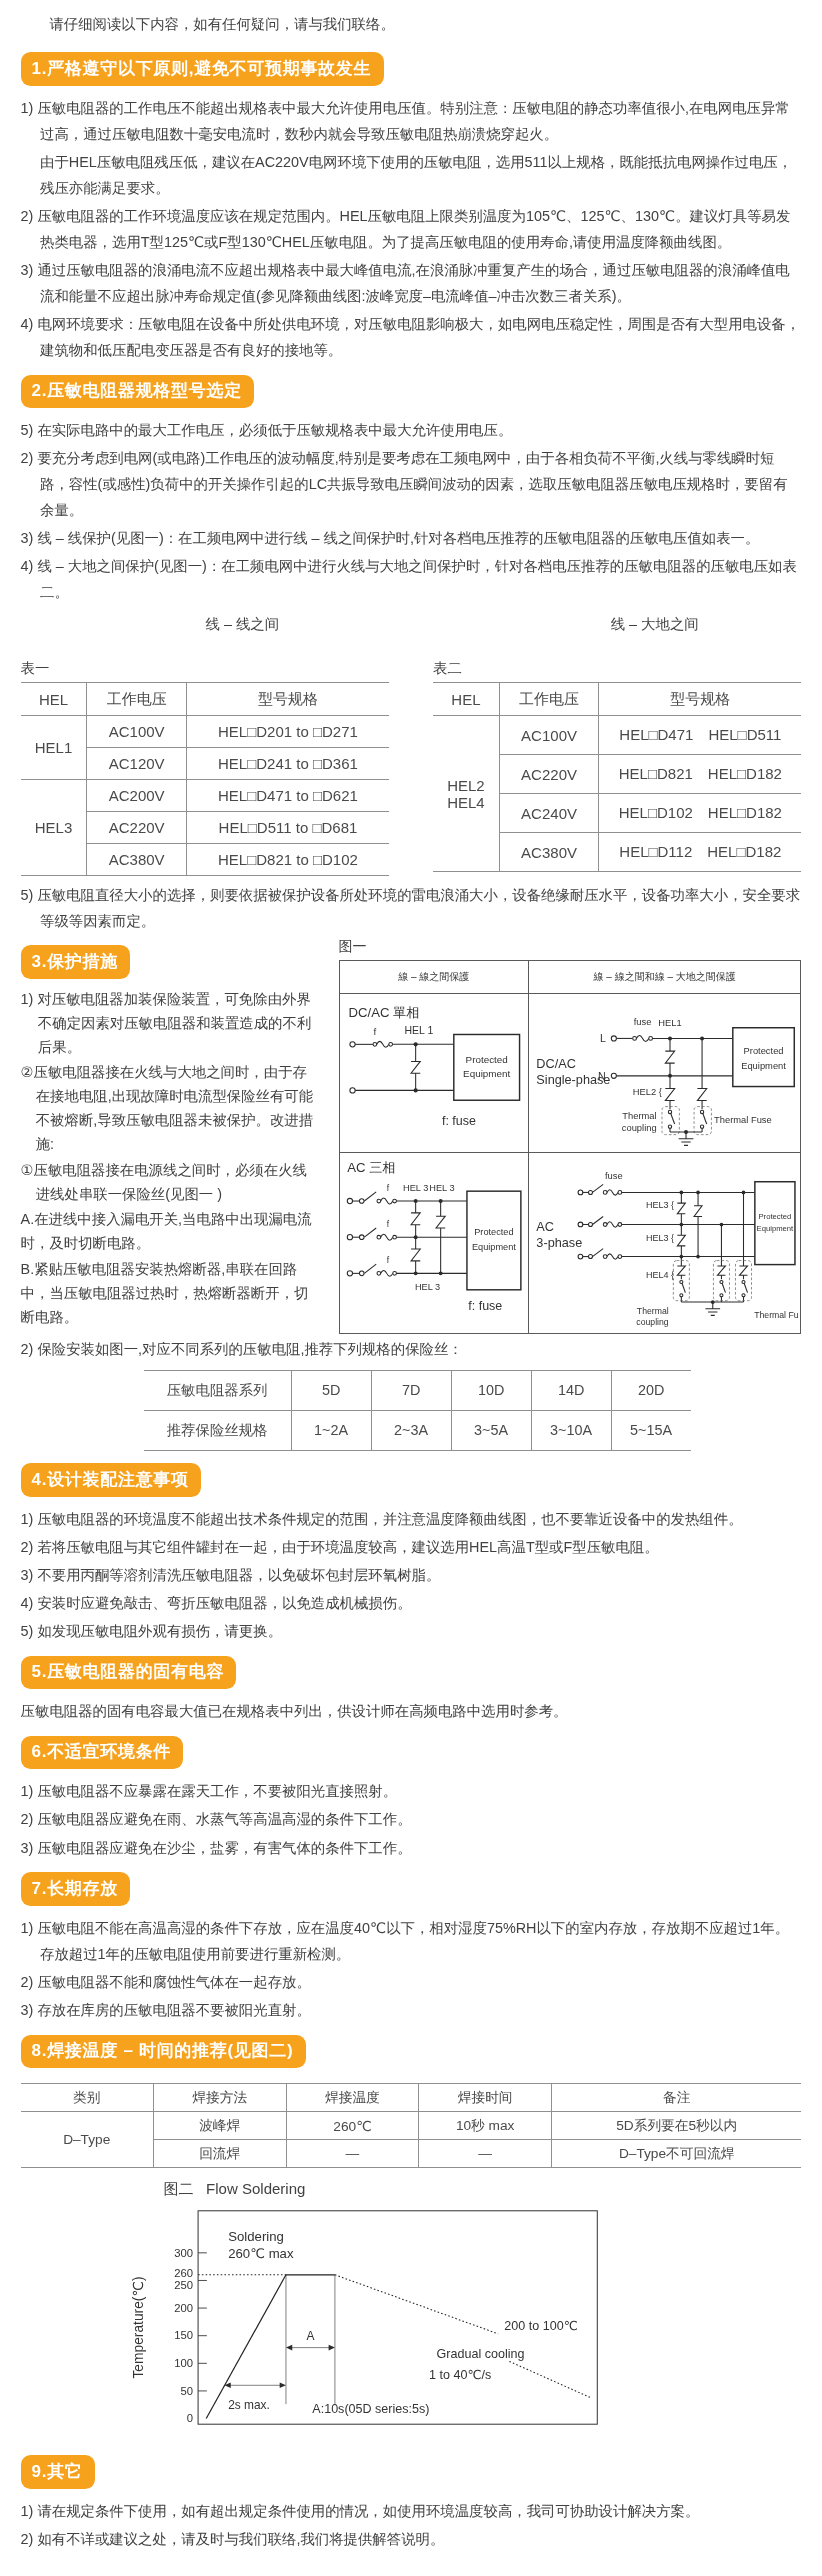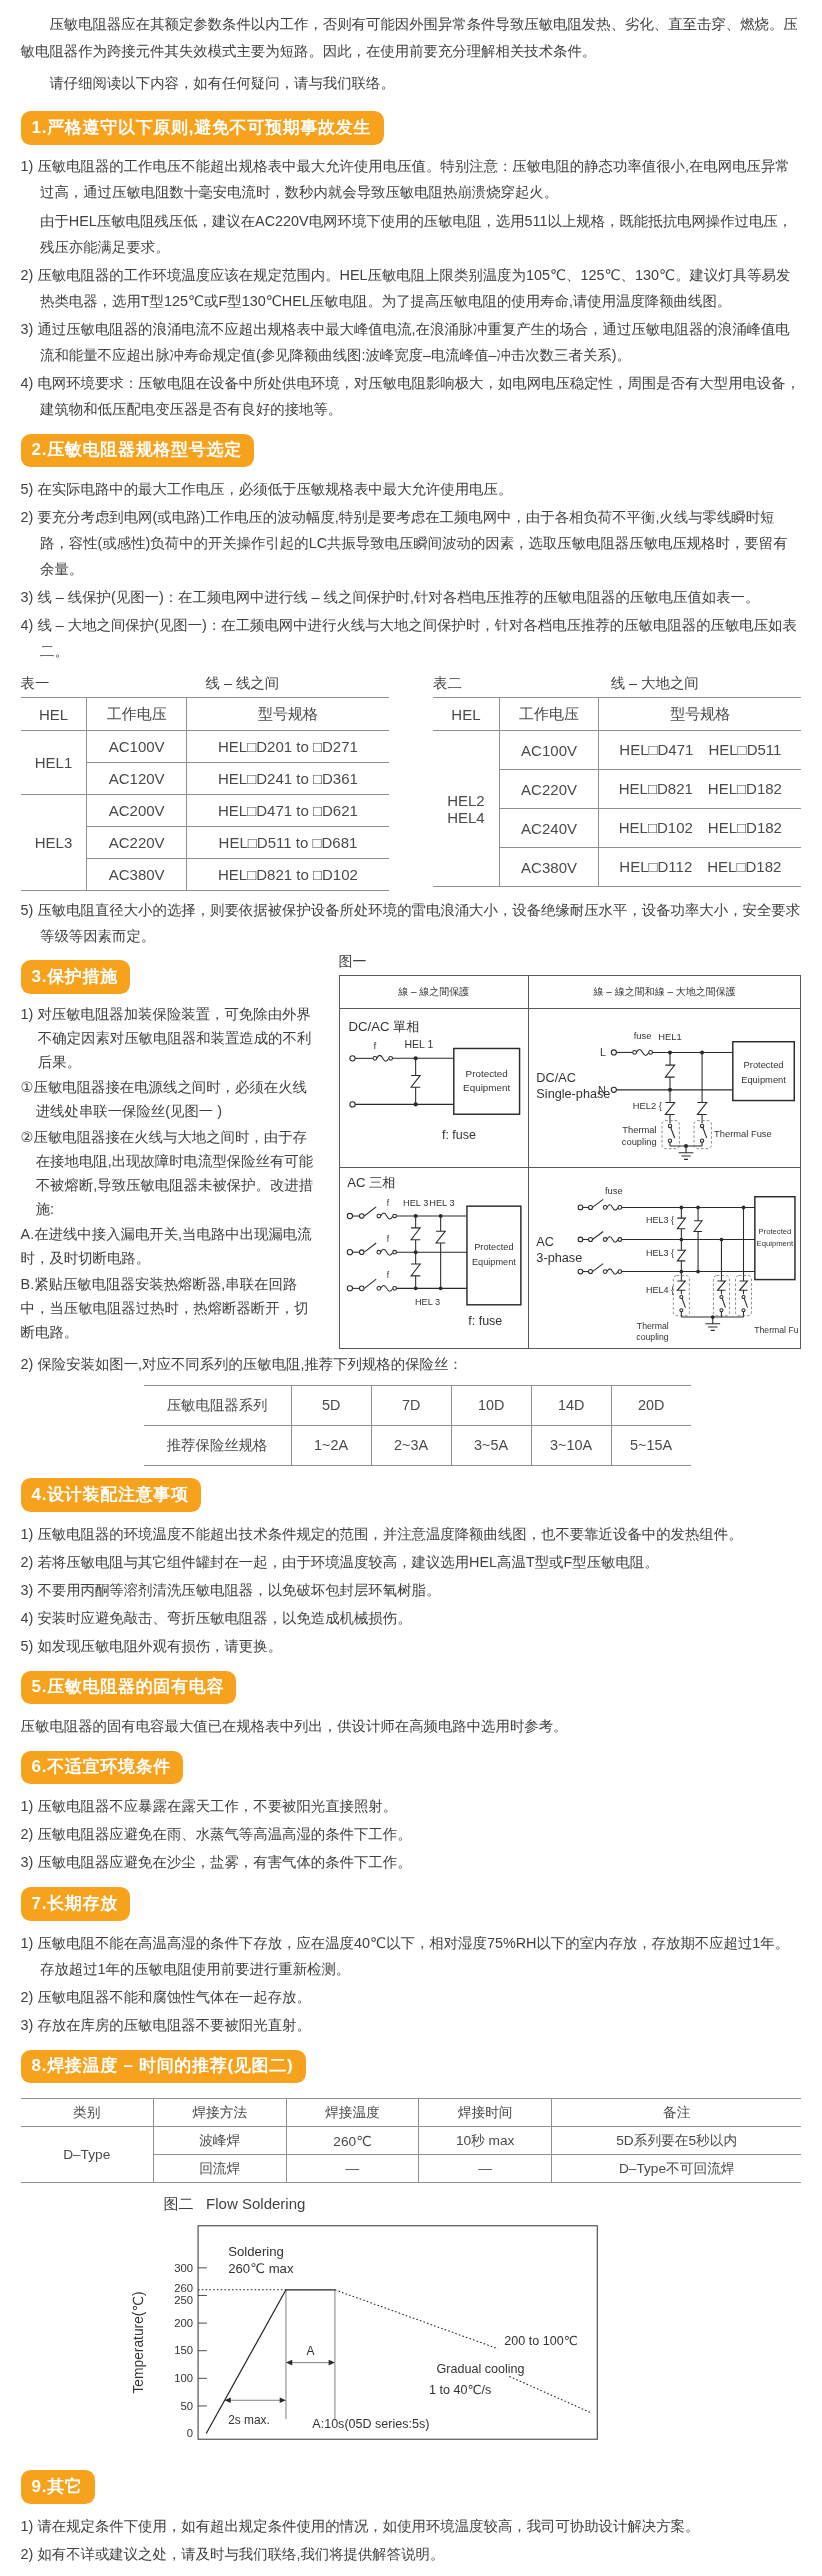--- a/index.html
+++ b/index.html
@@ -7,21 +7,21 @@
   .page{padding:11px 20.6px 41px 20.6px;}
   .intro p{font-size:14.4px;line-height:27.4px;margin:0 0 4.1px 0;text-indent:2em;}
   .pill{display:inline-block;background:#F6A21D;color:#fff;font-weight:bold;font-size:17px;line-height:1;
         padding:7.5px 12.3px 9px 11px;border-radius:9.6px;margin:9.6px 0 6.9px 0;letter-spacing:0.7px;}
   .item{font-size:14.4px;line-height:26px;margin:2.1px 0;padding-left:1.35em;text-indent:-1.35em;}
   .cont{text-indent:0;}
   
   .vtables{display:flex;gap:44px;margin:9.6px 0 5.5px 0;}
   .vt{flex:1;}
   .vt-cap{display:flex;font-size:14.4px;margin-bottom:4.1px;}
-  .vt-cap .cap{width:75px;}
+  .vt-cap .cap{width:75px;margin-top:44px;}
   .vt-cap .title{flex:1;text-align:center;}
   table.spec{width:100%;border-collapse:collapse;font-size:15px;color:#4a4a4a;text-align:center;}
   .spec th{font-weight:normal;height:30px;}
   .spec td{height:29px;}
   .t2 td{height:36px;}
   .spec th,.spec td{border-top:0.7px solid #909090;border-bottom:0.7px solid #909090;}
   .spec .bl,.fuse .bl,.solder .bl{border-left:0.7px solid #909090;}
   
   .s3-wrap{display:flex;gap:22px;align-items:flex-start;}
   .s3-left{width:296px;}
@@ -60,21 +60,20 @@
   .cdot{stroke:#222;stroke-width:1.7;fill:none;stroke-dasharray:2.5 3.5;}
   .thin{stroke:#333;stroke-width:1;}
 </style>
 </head>
 <body>
 
 <div class="page">
 
   
   <div class="intro">
-    <p>压敏电阻器应在其额定参数条件以内工作，否则有可能因外围异常条件导致压敏电阻发热、劣化、直至击穿、燃烧。压敏电阻器作为跨接元件其失效模式主要为短路。因此，在使用前要充分理解相关技术条件。</p>
     <p>请仔细阅读以下内容，如有任何疑问，请与我们联络。</p>
   </div>
 
   
   <div class="pill">1.严格遵守以下原则,避免不可预期事故发生</div>
   <p class="item">1) 压敏电阻器的工作电压不能超出规格表中最大允许使用电压值。特别注意：压敏电阻的静态功率值很小,在电网电压异常过高，通过压敏电阻数十毫安电流时，数秒内就会导致压敏电阻热崩溃烧穿起火。</p>
   <p class="item cont">由于HEL压敏电阻残压低，建议在AC220V电网环境下使用的压敏电阻，选用511以上规格，既能抵抗电网操作过电压，残压亦能满足要求。</p>
   <p class="item">2) 压敏电阻器的工作环境温度应该在规定范围内。HEL压敏电阻上限类别温度为105℃、125℃、130℃。建议灯具等易发热类电器，选用T型125℃或F型130℃HEL压敏电阻。为了提高压敏电阻的使用寿命,请使用温度降额曲线图。</p>
   <p class="item">3) 通过压敏电阻器的浪涌电流不应超出规格表中最大峰值电流,在浪涌脉冲重复产生的场合，通过压敏电阻器的浪涌峰值电流和能量不应超出脉冲寿命规定值(参见降额曲线图:波峰宽度–电流峰值–冲击次数三者关系)。</p>
   <p class="item">4) 电网环境要求：压敏电阻在设备中所处供电环境，对压敏电阻影响极大，如电网电压稳定性，周围是否有大型用电设备，建筑物和低压配电变压器是否有良好的接地等。</p>
@@ -172,22 +171,22 @@
     </div>
   </div>
 
   <p class="item">5) 压敏电阻直径大小的选择，则要依据被保护设备所处环境的雷电浪涌大小，设备绝缘耐压水平，设备功率大小，安全要求等级等因素而定。</p>
 
   
   <div class="s3-wrap">
     <div class="s3-left">
       <div class="pill">3.保护措施</div>
       <p class="item">1) 对压敏电阻器加装保险装置，可免除由外界不确定因素对压敏电阻器和装置造成的不利后果。</p>
+      <p class="sub">②压敏电阻器接在火线与大地之间时，由于存在接地电阻,出现故障时电流型保险丝有可能不被熔断,导致压敏电阻器未被保护。改进措施:</p>
       <p class="sub">①压敏电阻器接在电源线之间时，必须在火线进线处串联一保险丝(见图一 )</p>
-      <p class="sub">②压敏电阻器接在火线与大地之间时，由于存在接地电阻,出现故障时电流型保险丝有可能不被熔断,导致压敏电阻器未被保护。改进措施:</p>
       <p class="subAB">A.在进线中接入漏电开关,当电路中出现漏电流时，及时切断电路。</p>
       <p class="subAB">B.紧贴压敏电阻器安装热熔断器,串联在回路中，当压敏电阻器过热时，热熔断器断开，切断电路。</p>
     </div>
 
     <div class="s3-right">
       <div class="fig-label">图一</div>
       <table class="fig">
         <colgroup>
             <col style="width:41%">
             <col style="width:59%">

